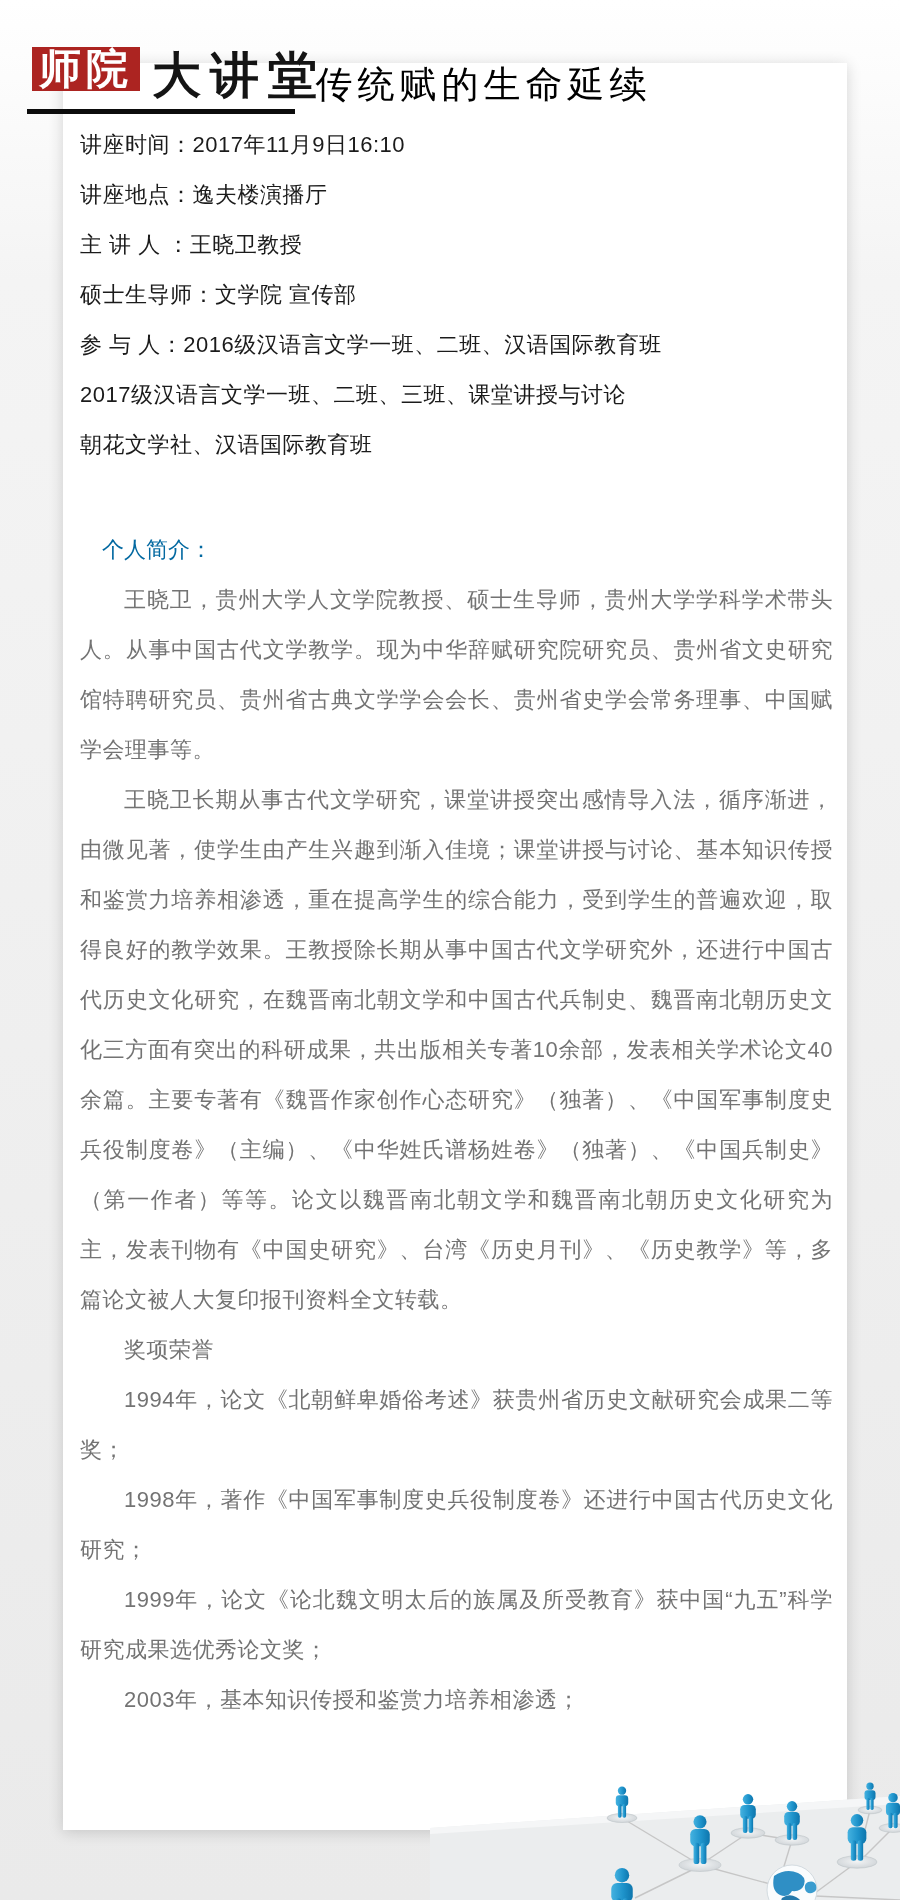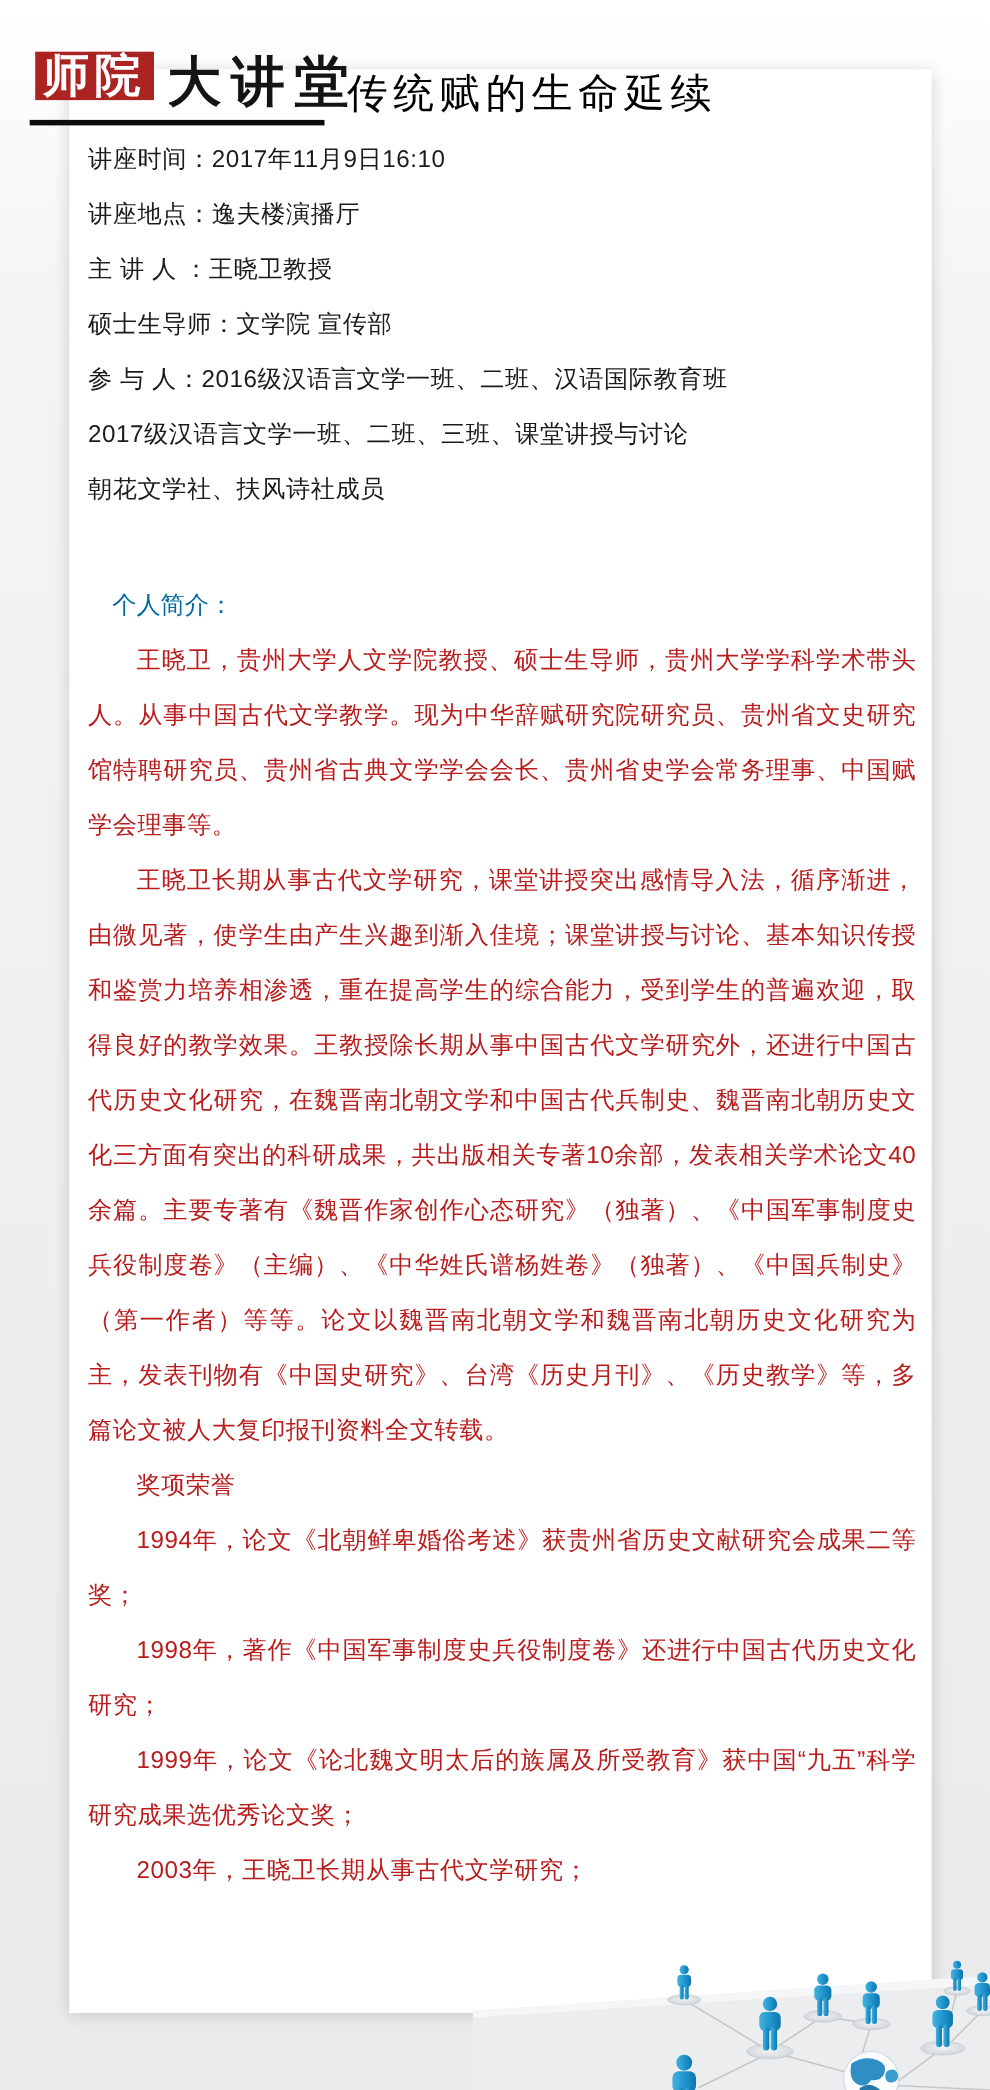--- a/index.html
+++ b/index.html
@@ -47,21 +47,21 @@
   .info-block{margin-top:13px;}
   .info-block p{
     margin:0;font-size:22px;line-height:50px;color:#1b1b1b;
     letter-spacing:0.5px;white-space:nowrap;
   }
   .profile-heading{
     margin:55px 0 0 0;font-size:22px;line-height:50px;color:#0369a1;
     text-indent:1em;
   }
   .para{
-    margin:0;font-size:22px;line-height:50px;color:#b91c1c;
+    margin:0;font-size:22px;line-height:50px;color:#737373;
     text-align:justify;text-indent:2em;letter-spacing:0.5px;
   }
   
   .network-graphic{
     position:absolute;right:0;bottom:0;width:470px;height:150px;z-index:4;
   }
 </style>
 </head>
 <body>
 
@@ -76,38 +76,38 @@
   <main class="card">
     <h1 class="lecture-title">传统赋的生命延续</h1>
 
     <div class="info-block">
         <p class="info-line">讲座时间：2017年11月9日16:10</p>
         <p class="info-line">讲座地点：逸夫楼演播厅</p>
         <p class="info-line">主 讲 人 ：王晓卫教授</p>
         <p class="info-line">硕士生导师：文学院 宣传部</p>
         <p class="info-line">参 与 人：2016级汉语言文学一班、二班、汉语国际教育班</p>
         <p class="info-line">2017级汉语言文学一班、二班、三班、课堂讲授与讨论</p>
-        <p class="info-line">朝花文学社、扶风诗社成员</p>
+        <p class="info-line">朝花文学社、汉语国际教育班</p>
       </div>
 
     <section>
       <p class="profile-heading">个人简介：</p>
 
       <div>
           <p class="para">王晓卫，贵州大学人文学院教授、硕士生导师，贵州大学学科学术带头人。从事中国古代文学教学。现为中华辞赋研究院研究员、贵州省文史研究馆特聘研究员、贵州省古典文学学会会长、贵州省史学会常务理事、中国赋学会理事等。</p>
           <p class="para">王晓卫长期从事古代文学研究，课堂讲授突出感情导入法，循序渐进，由微见著，使学生由产生兴趣到渐入佳境；课堂讲授与讨论、基本知识传授和鉴赏力培养相渗透，重在提高学生的综合能力，受到学生的普遍欢迎，取得良好的教学效果。王教授除长期从事中国古代文学研究外，还进行中国古代历史文化研究，在魏晋南北朝文学和中国古代兵制史、魏晋南北朝历史文化三方面有突出的科研成果，共出版相关专著10余部，发表相关学术论文40余篇。主要专著有《魏晋作家创作心态研究》（独著）、《中国军事制度史兵役制度卷》（主编）、《中华姓氏谱杨姓卷》（独著）、《中国兵制史》（第一作者）等等。论文以魏晋南北朝文学和魏晋南北朝历史文化研究为主，发表刊物有《中国史研究》、台湾《历史月刊》、《历史教学》等，多篇论文被人大复印报刊资料全文转载。</p>
         </div>
 
       <p class="para">奖项荣誉</p>
 
       <div>
           <p class="para">1994年，论文《北朝鲜卑婚俗考述》获贵州省历史文献研究会成果二等奖；</p>
           <p class="para">1998年，著作《中国军事制度史兵役制度卷》还进行中国古代历史文化研究；</p>
           <p class="para">1999年，论文《论北魏文明太后的族属及所受教育》获中国“九五”科学研究成果选优秀论文奖；</p>
-          <p class="para">2003年，王晓卫长期从事古代文学研究；</p>
+          <p class="para">2003年，基本知识传授和鉴赏力培养相渗透；</p>
         </div>
     </section>
   </main>
 
   <svg class="network-graphic" viewBox="0 0 470 150" xmlns="http://www.w3.org/2000/svg">
     <defs>
       <linearGradient id="bluegrad" x1="0" y1="0" x2="1" y2="0">
         <stop offset="0" stop-color="#45b2e0"></stop>
         <stop offset="0.55" stop-color="#1e93cb"></stop>
         <stop offset="1" stop-color="#0e76ad"></stop>

